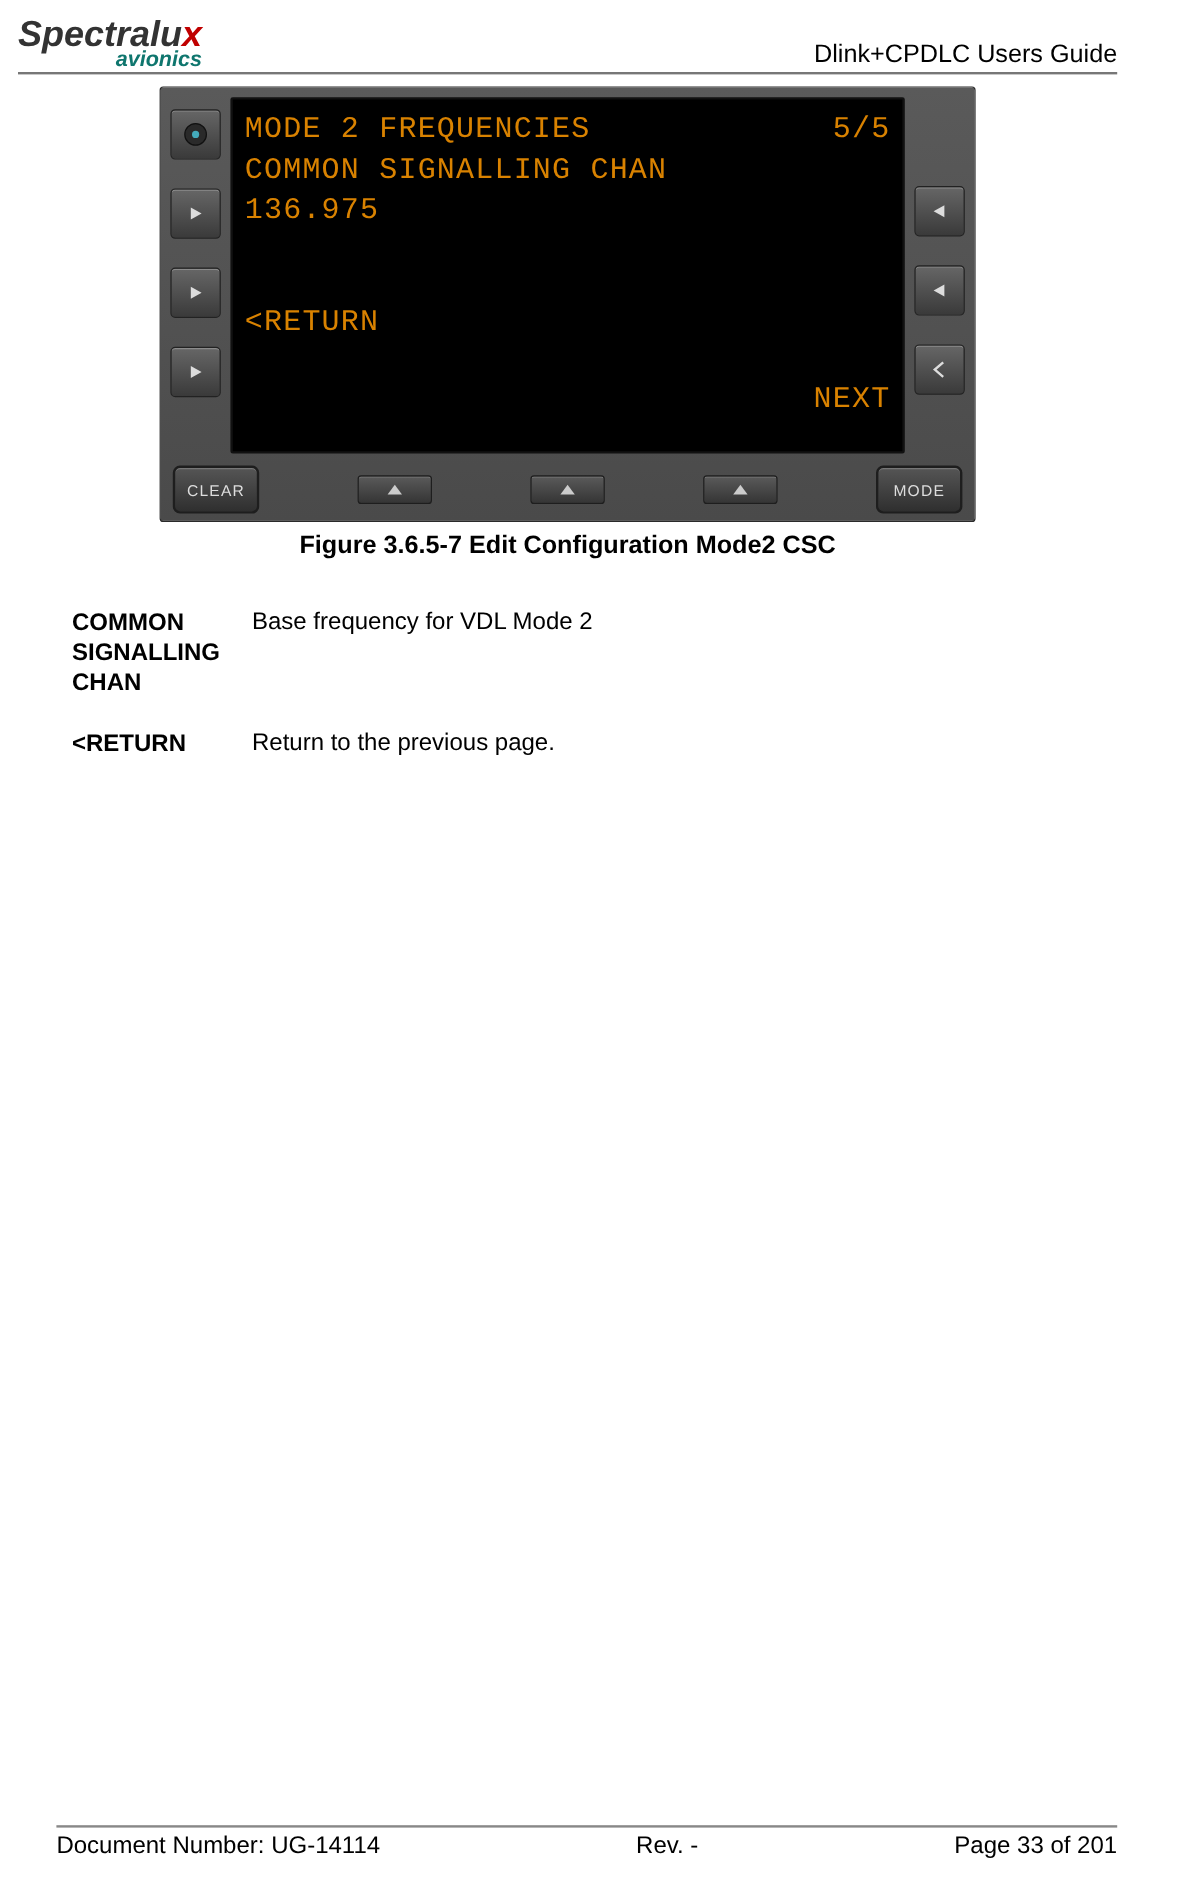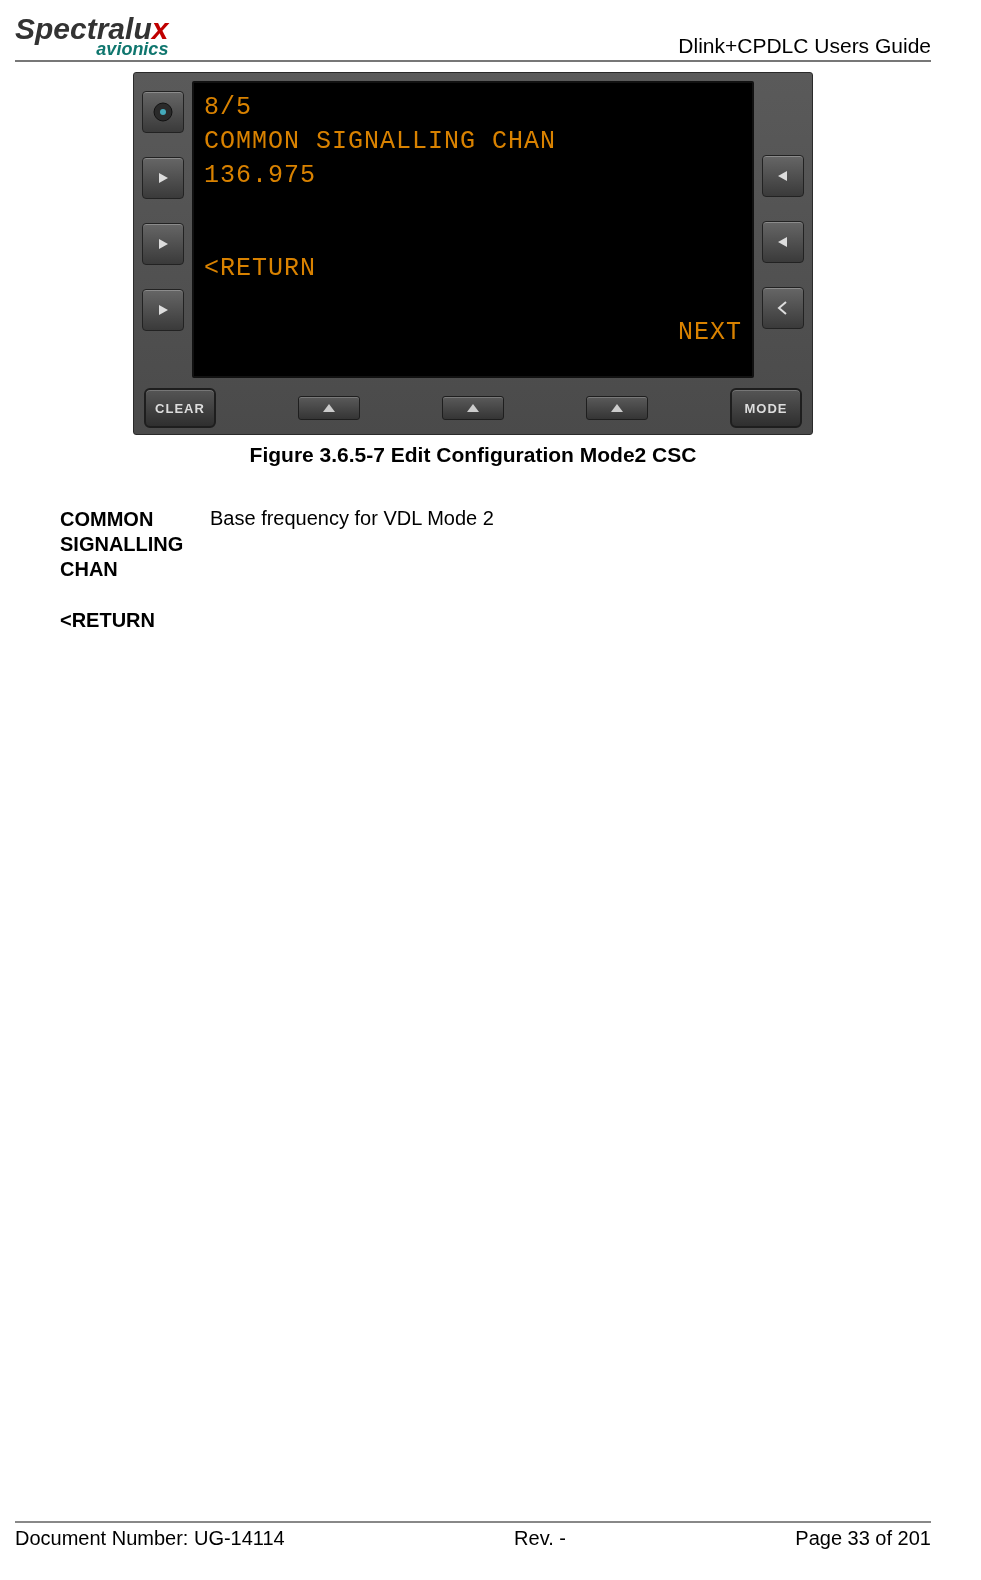--- a/index.html
+++ b/index.html
@@ -121,21 +121,21 @@
     margin-top: 10px;
     padding: 0 4px;
   }
   .pill-btn {
     background: linear-gradient(#555,#2f2f2f);
     border: 2px solid #1e1e1e;
     border-radius: 6px;
     color: #ddd;
     font-family: Arial, sans-serif;
     font-size: 13px;
-    font-weight: bold;
+    font-weight: normal;
     height: 36px;
     min-width: 68px;
     display: flex;
     align-items: center;
     justify-content: center;
     box-shadow: inset 0 1px 0 rgba(255,255,255,0.2);
     letter-spacing: 1px;
   }
   .tri-btn {
     width: 60px; height: 22px;
@@ -161,20 +161,21 @@
   .def-desc { }
   
   .footer {
     margin-top: auto;
     border-top: 2px solid #888;
     display: flex;
     justify-content: space-between;
     font-size: 20px;
     padding-top: 4px;
     padding-bottom: 30px;
+    margin-left: 32px;
   }
   svg { display:block; }
 </style>
 </head>
 <body>
 
 <div class="page">
 
   <div class="header-row">
     <div class="logo">
@@ -209,21 +210,22 @@
           </div>
           <div class="side-btn">
             <svg width="14" height="14">
                 <polygon points="3,2 12,7 3,12" fill="#ddd"></polygon>
               </svg>
           </div>
         </div>
 
         <div class="screen">
           <div class="scr-title">
-            <span>8/5</span>
+            <span>MODE 2 FREQUENCIES</span>
+            <span>5/5</span>
           </div>
           <div>COMMON SIGNALLING CHAN</div>
           <div>136.975</div>
           <div style="height:60px"></div>
           <div>&lt;RETURN</div>
           <div style="height:30px"></div>
           <div style="text-align:right">NEXT</div>
         </div>
 
         <div class="side-col">
@@ -270,20 +272,21 @@
     <div class="figure-caption">Figure 3.6.5-7 Edit Configuration Mode2 CSC</div>
   </div>
 
   <div class="defs">
     <div class="def-row">
       <div class="def-term">COMMON SIGNALLING CHAN</div>
       <div class="def-desc">Base frequency for VDL Mode 2</div>
     </div>
     <div class="def-row">
       <div class="def-term">&lt;RETURN</div>
+      <div class="def-desc">Return to the previous page.</div>
     </div>
   </div>
 
   <div class="footer">
     <span>Document Number:  UG-14114</span>
     <span>Rev. -</span>
     <span>Page 33 of 201</span>
   </div>
 
 </div>

